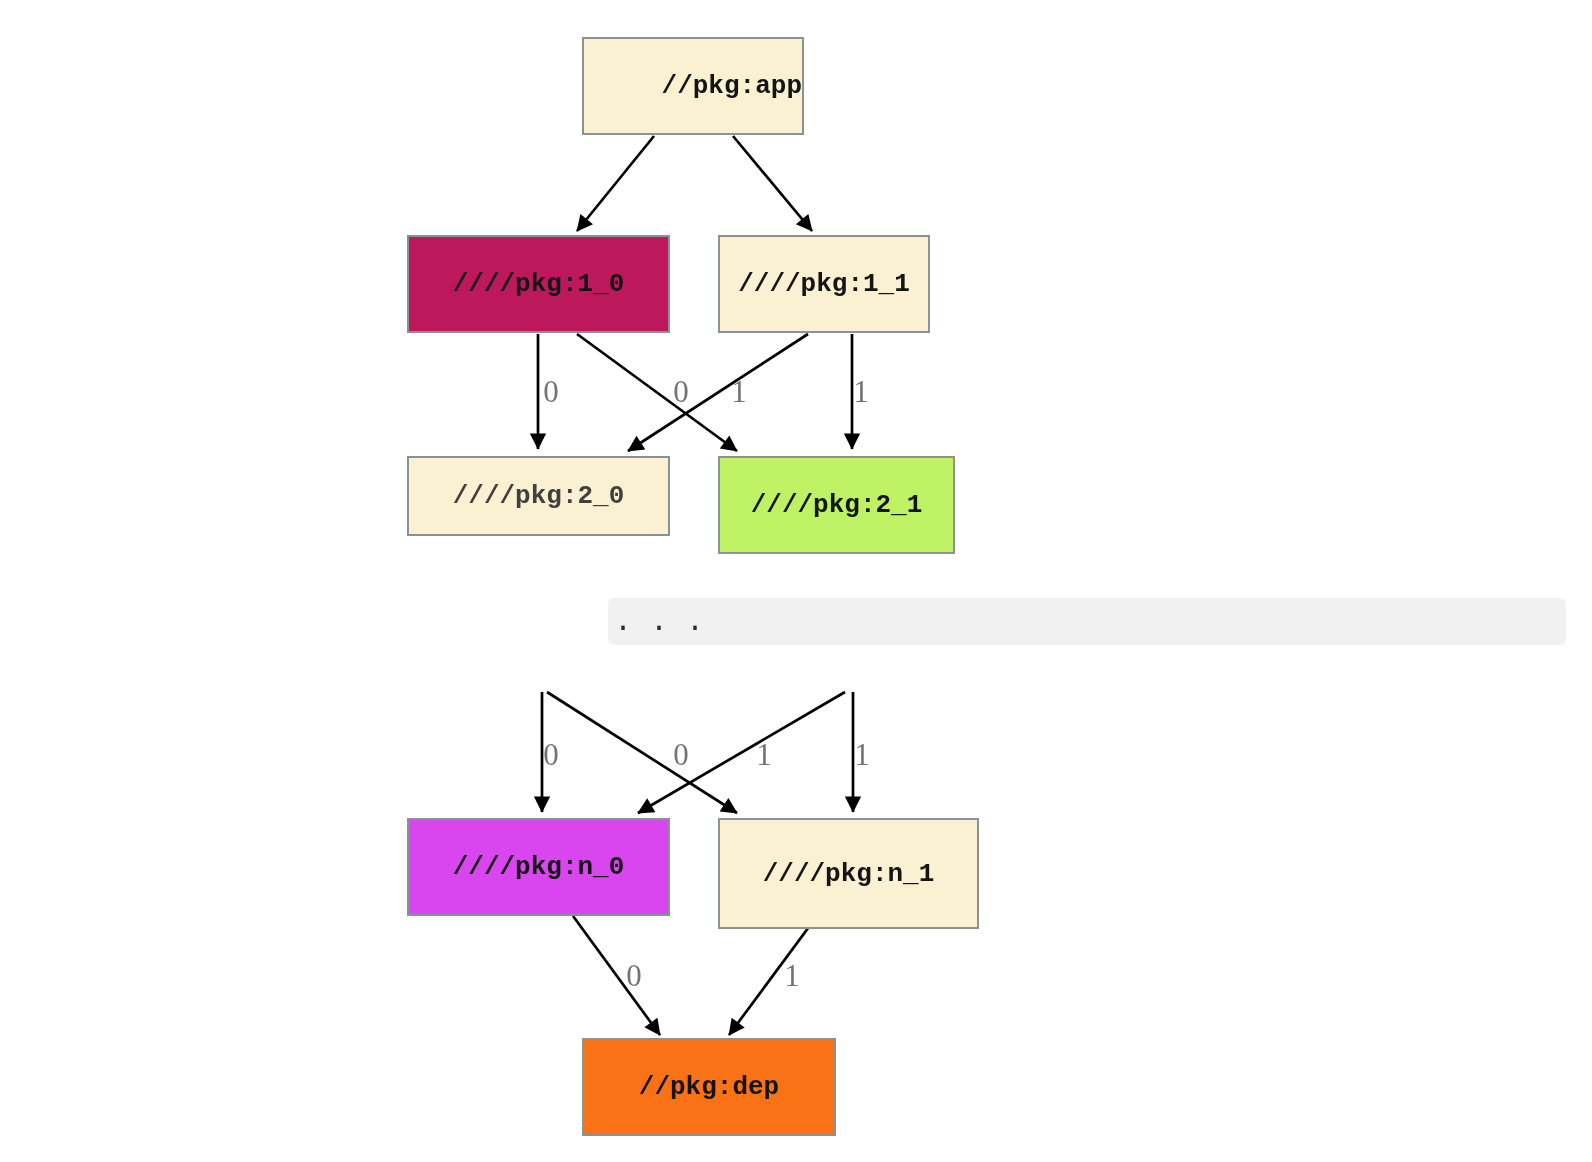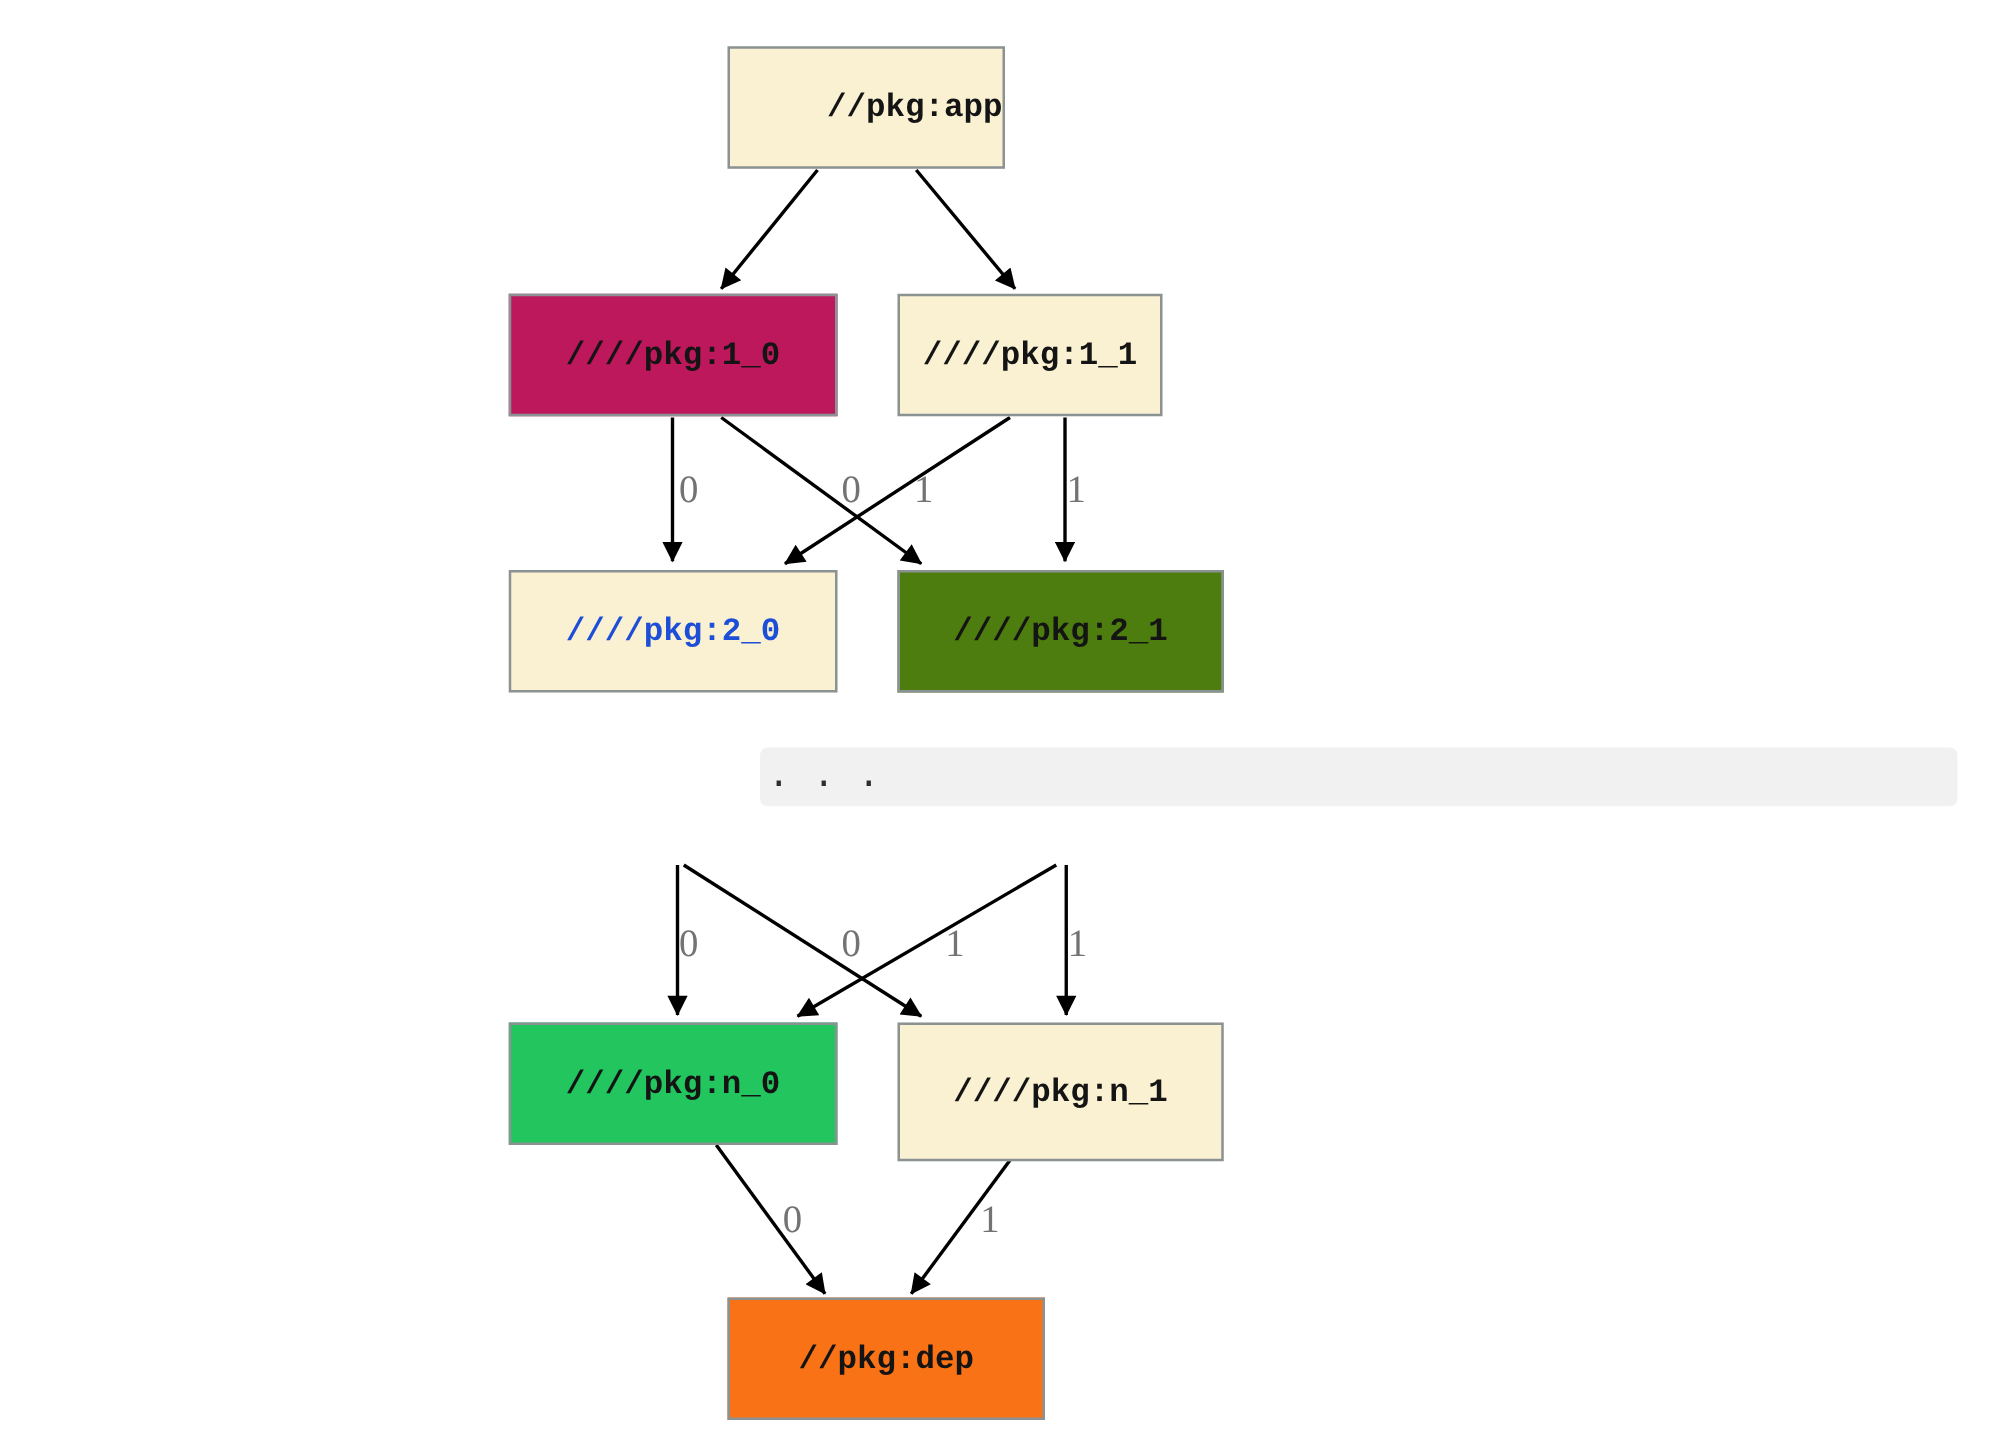--- a/index.html
+++ b/index.html
@@ -80,22 +80,22 @@
       <text x="862" y="754" fill="#737373" text-anchor="middle" dominant-baseline="central" class="edge-label">1</text>
       <line x1="573" y1="916" x2="660" y2="1035" stroke="#000000" stroke-width="2.7" marker-end="url(#arrowhead)"></line>
       <text x="634" y="975" fill="#737373" text-anchor="middle" dominant-baseline="central" class="edge-label">0</text>
       <line x1="817" y1="916" x2="729" y2="1035" stroke="#000000" stroke-width="2.7" marker-end="url(#arrowhead)"></line>
       <text x="792" y="975" fill="#737373" text-anchor="middle" dominant-baseline="central" class="edge-label">1</text>
     </svg>
   <div id="node-layer">
       <div class="node" style="left: 582px; top: 37px; width: 222px; height: 98px; background: rgb(250, 241, 210); border-color: rgb(139, 146, 147); color: rgb(20, 20, 20); justify-content: flex-end;"><span>//pkg:app</span></div>
       <div class="node" style="left: 407px; top: 235px; width: 263px; height: 98px; background: #be185d; border-color: rgb(139, 146, 147); color: rgb(20, 20, 20);"><span>////pkg:1_0</span></div>
       <div class="node" style="left: 718px; top: 235px; width: 212px; height: 98px; background: rgb(250, 241, 210); border-color: rgb(139, 146, 147); color: rgb(20, 20, 20);"><span>////pkg:1_1</span></div>
-      <div class="node" style="left: 407px; top: 456px; width: 263px; height: 98px; background: rgb(250, 241, 210); border-color: rgb(139, 146, 147); color: #1d4ed8;"><span>////pkg:2_0</span></div>
-      <div class="node" style="left: 718px; top: 456px; width: 261px; height: 98px; background: #4d7c0f; border-color: rgb(139, 146, 147); color: rgb(20, 20, 20);"><span>////pkg:2_1</span></div>
-      <div class="node" style="left: 407px; top: 818px; width: 263px; height: 98px; background: #22c55e; border-color: rgb(139, 146, 147); color: rgb(20, 20, 20);"><span>////pkg:n_0</span></div>
+      <div class="node" style="left: 407px; top: 456px; width: 263px; height: 80px; background: rgb(250, 241, 210); border-color: rgb(139, 146, 147); color: #404040;"><span>////pkg:2_0</span></div>
+      <div class="node" style="left: 718px; top: 456px; width: 237px; height: 98px; background: #bef264; border-color: rgb(139, 146, 147); color: rgb(20, 20, 20);"><span>////pkg:2_1</span></div>
+      <div class="node" style="left: 407px; top: 818px; width: 263px; height: 98px; background: #d946ef; border-color: rgb(139, 146, 147); color: rgb(20, 20, 20);"><span>////pkg:n_0</span></div>
       <div class="node" style="left: 718px; top: 818px; width: 261px; height: 111px; background: rgb(250, 241, 210); border-color: rgb(139, 146, 147); color: rgb(20, 20, 20);"><span>////pkg:n_1</span></div>
       <div class="node" style="left: 582px; top: 1038px; width: 254px; height: 98px; background: #f97316; border-color: rgb(139, 146, 147); color: rgb(20, 20, 20);"><span>//pkg:dep</span></div>
     </div>
   <div class="ellipsis-bar" id="ellipsis-bar" style="left: 608px; top: 598px; width: 958px; height: 47px;">
     <span>. . .</span>
   </div>
 </div>
 
 </body></html>

